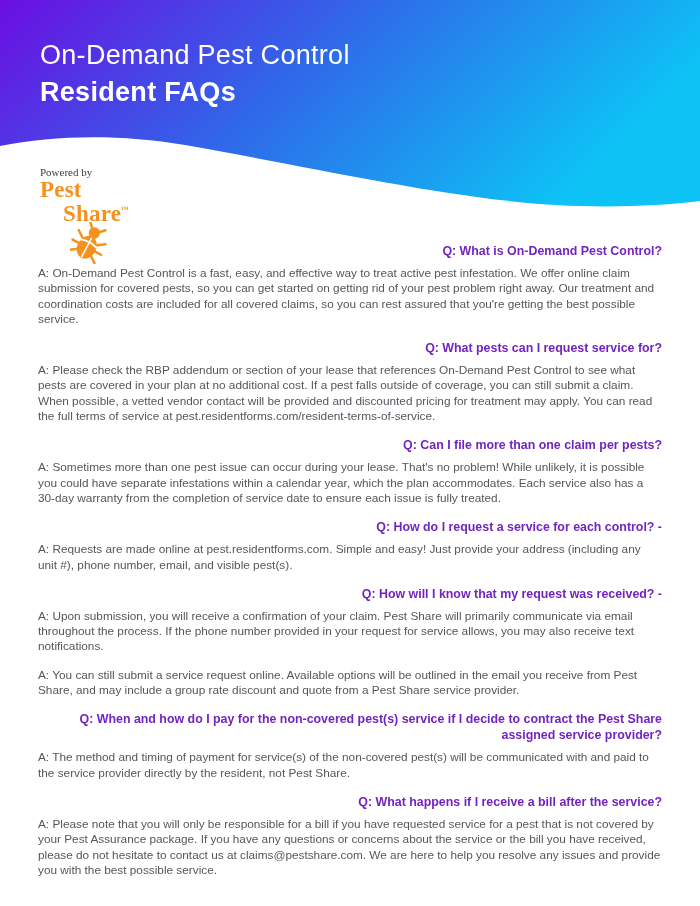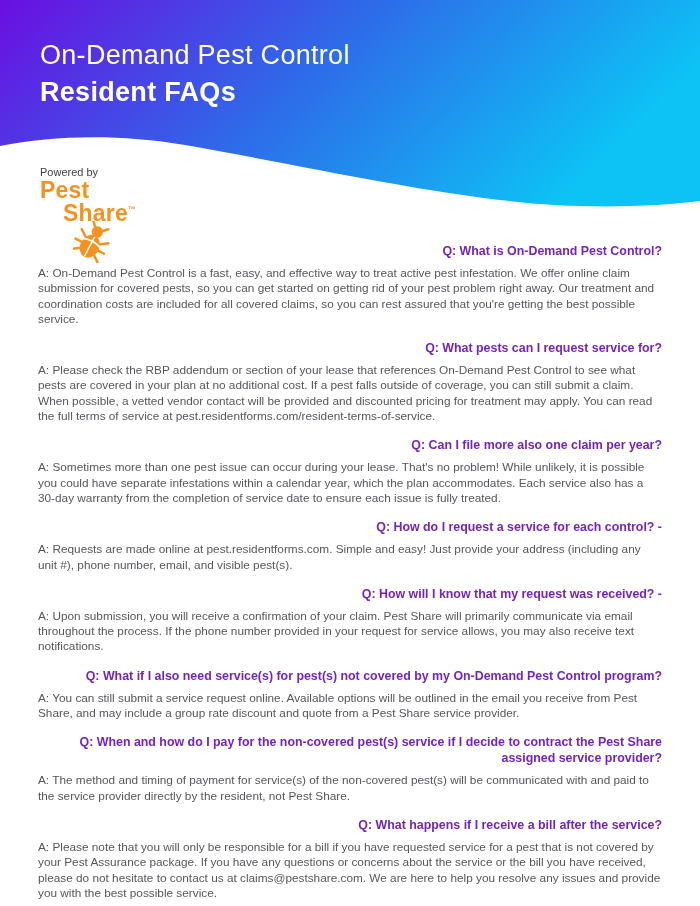--- a/index.html
+++ b/index.html
@@ -29,21 +29,21 @@
     display:flex;align-items:center;
   }
   .rbp-badge{width:62px;height:62px;display:block;}
   .sn-text{color:#ffffff;margin-left:7px;margin-top:4px;line-height:14px;}
   .sn-by{font-size:9px;font-weight:400;vertical-align:top;position:relative;top:-4px;margin-right:2px;}
   .sn-word{font-size:16px;font-weight:700;letter-spacing:.2px;display:inline-block;}
   .sn-line2{margin-left:18px;font-size:16px;font-weight:700;letter-spacing:.2px;}
 
   
   .powered-by{
-    position:absolute;top:166px;left:40px;z-index:3;
+    position:absolute;top:166px;left:40px;z-index:3;font-family:Liberation Serif, serif;
   }
   .powered-label{font-size:11px;color:#3f4043;margin-bottom:2px;}
   .ps-row{display:flex;align-items:center;flex-direction:column;}
   .ps-words{color:#f5921e;font-weight:800;font-size:23px;line-height:20px;letter-spacing:.2px;}
   .ps-line2{margin-left:23px;}
   .ps-tm{font-size:8px;vertical-align:super;font-weight:700;}
   .bug{margin-left:8px;margin-top:-2px;}
 
   
   .faq-list{
@@ -127,36 +127,35 @@
       <h3 class="faq-q">Q: What is On-Demand Pest Control?</h3>
       <p class="faq-a">A: On-Demand Pest Control is a fast, easy, and effective way to treat active pest infestation. We offer online claim submission for covered pests, so you can get started on getting rid of your pest problem right away. Our treatment and coordination costs are included for all covered claims, so you can rest assured that you're getting the best possible service.</p>
     </section>
 
     <section>
       <h3 class="faq-q">Q: What pests can I request service for?</h3>
       <p class="faq-a">A: Please check the RBP addendum or section of your lease that references On-Demand Pest Control to see what pests are covered in your plan at no additional cost. If a pest falls outside of coverage, you can still submit a claim. When possible, a vetted vendor contact will be provided and discounted pricing for treatment may apply. You can read the full terms of service at pest.residentforms.com/resident-terms-of-service.</p>
     </section>
 
     <section>
-      <h3 class="faq-q">Q: Can I file more also one claim per year?</h3>
+      <h3 class="faq-q">Q: Can I file more than one claim per pests?</h3>
       <p class="faq-a">A: Sometimes more than one pest issue can occur during your lease. That's no problem! While unlikely, it is possible you could have separate infestations within a calendar year, which the plan accommodates. Each service also has a 30-day warranty from the completion of service date to ensure each issue is fully treated.</p>
     </section>
 
     <section>
       <h3 class="faq-q">Q: How do I request a service for each control? -</h3>
       <p class="faq-a">A: Requests are made online at pest.residentforms.com. Simple and easy! Just provide your address (including any unit #), phone number, email, and visible pest(s).</p>
     </section>
 
     <section>
       <h3 class="faq-q">Q: How will I know that my request was received? -</h3>
       <p class="faq-a">A: Upon submission, you will receive a confirmation of your claim. Pest Share will primarily communicate via email throughout the process. If the phone number provided in your request for service allows, you may also receive text notifications.</p>
     </section>
 
     <section>
-      <h3 class="faq-q">Q: What if I also need service(s) for pest(s) not covered by my On-Demand Pest Control program?</h3>
       <p class="faq-a">A: You can still submit a service request online. Available options will be outlined in the email you receive from Pest Share, and may include a group rate discount and quote from a Pest Share service provider.</p>
     </section>
 
     <section>
       <h3 class="faq-q">Q: When and how do I pay for the non-covered pest(s) service if I decide to contract the Pest Share assigned service provider?</h3>
       <p class="faq-a">A: The method and timing of payment for service(s) of the non-covered pest(s) will be communicated with and paid to the service provider directly by the resident, not Pest Share.</p>
     </section>
 
     <section>
       <h3 class="faq-q">Q: What happens if I receive a bill after the service?</h3>

